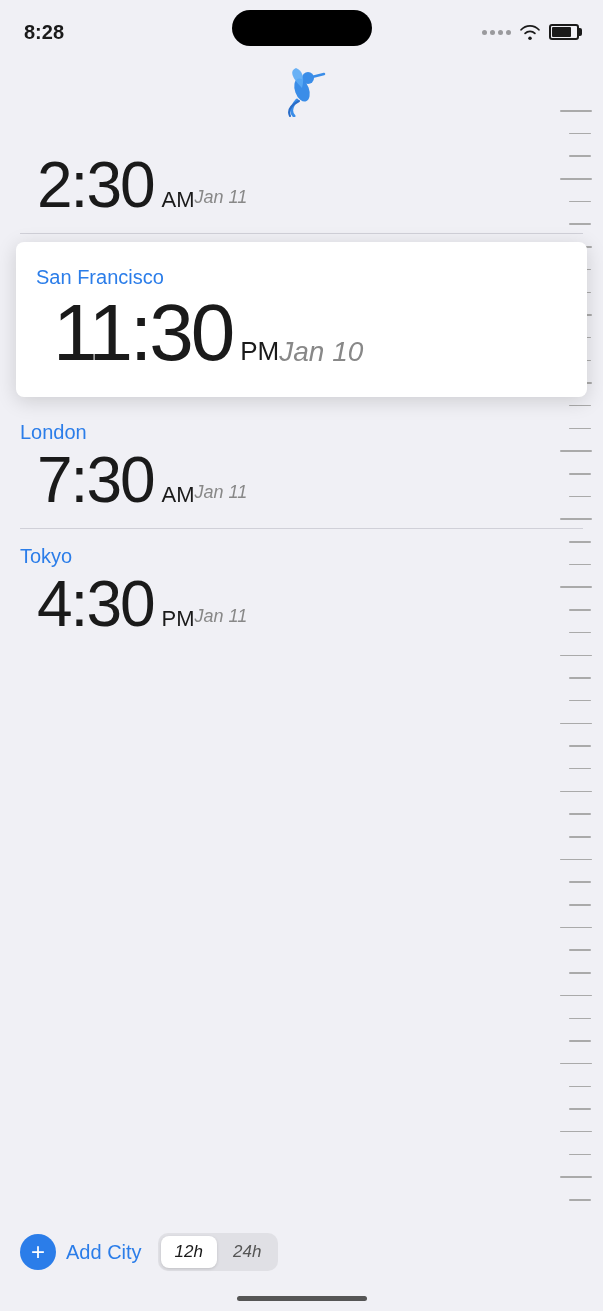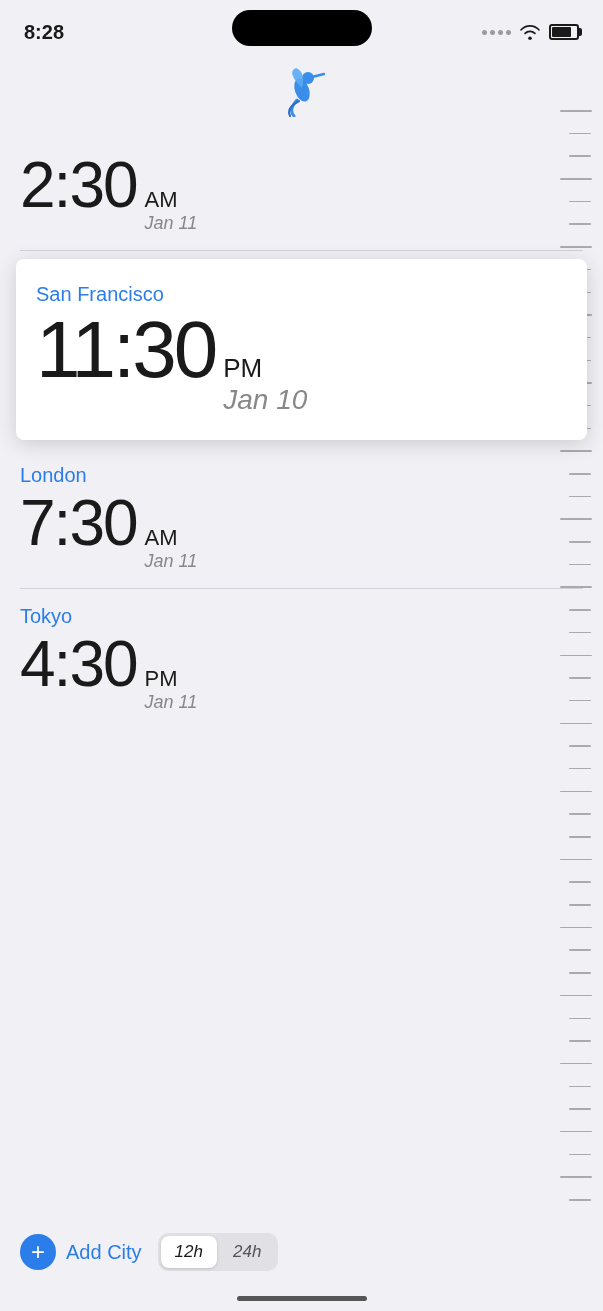--- a/index.html
+++ b/index.html
@@ -116,33 +116,34 @@
       font-size: 20px;
       font-weight: 400;
       color: #2b7de9;
       margin-bottom: 4px;
     }
 
     .city-time-row {
       display: flex;
       align-items: baseline;
       gap: 8px;
+      margin-left: 17px;
     }
 
     .city-time-large {
       font-size: 64px;
       font-weight: 200;
       color: #1a1a1a;
       letter-spacing: -2px;
       line-height: 1;
     }
 
     .city-time-ampm-date {
       display: flex;
-      flex-direction: column;
+      flex-direction: row;
     }
 
     .city-ampm {
       font-size: 22px;
       font-weight: 300;
       color: #1a1a1a;
     }
 
     .city-date {
       font-size: 18px;

